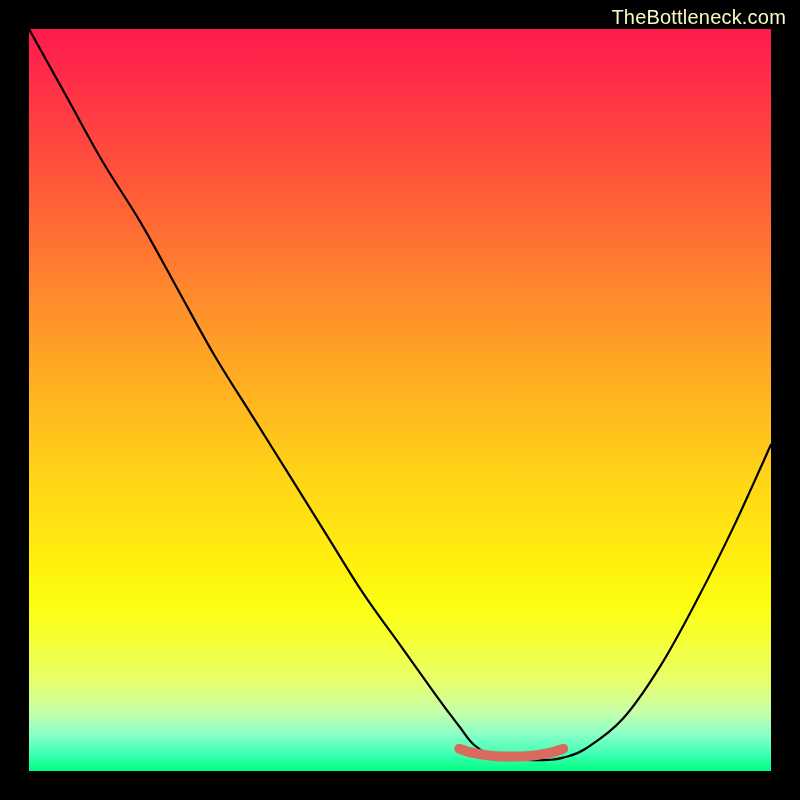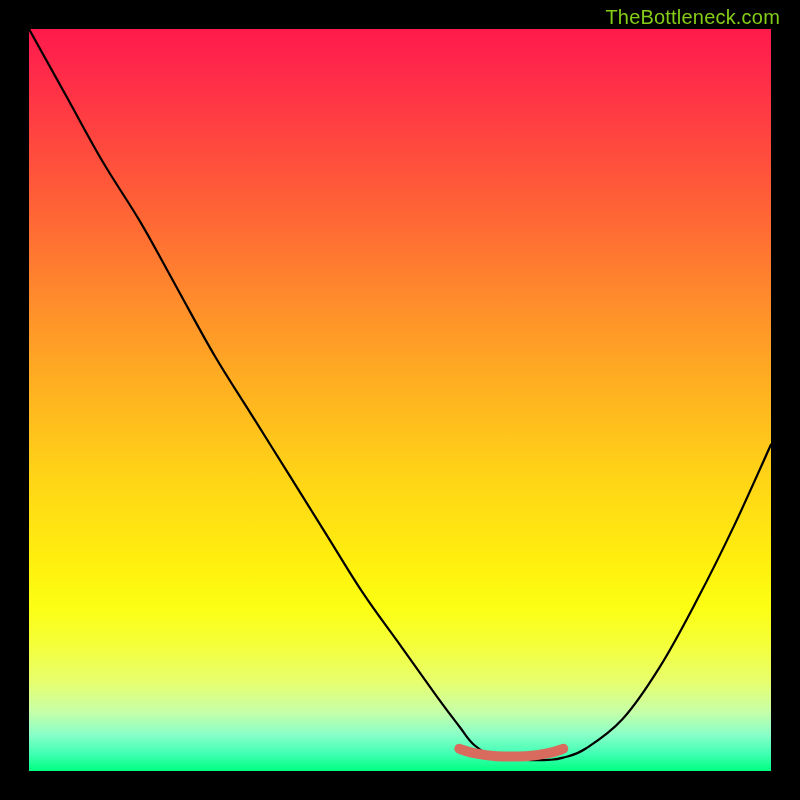--- a/index.html
+++ b/index.html
@@ -6,22 +6,22 @@
   body {
     width: 800px;
     height: 800px;
     background: #000;
     position: relative;
     font-family: Arial, sans-serif;
   }
   .attribution {
     position: absolute;
     top: 6px;
-    right: 20px;
-    color: #84cc16;
+    right: 14px;
+    color: #fef9c3;
     font-size: 20px;
     font-weight: 400;
     letter-spacing: 0.2px;
     z-index: 20;
     margin-left: 40px;
   }
   .plot-area {
     position: absolute;
     left: 29px;
     top: 29px;

